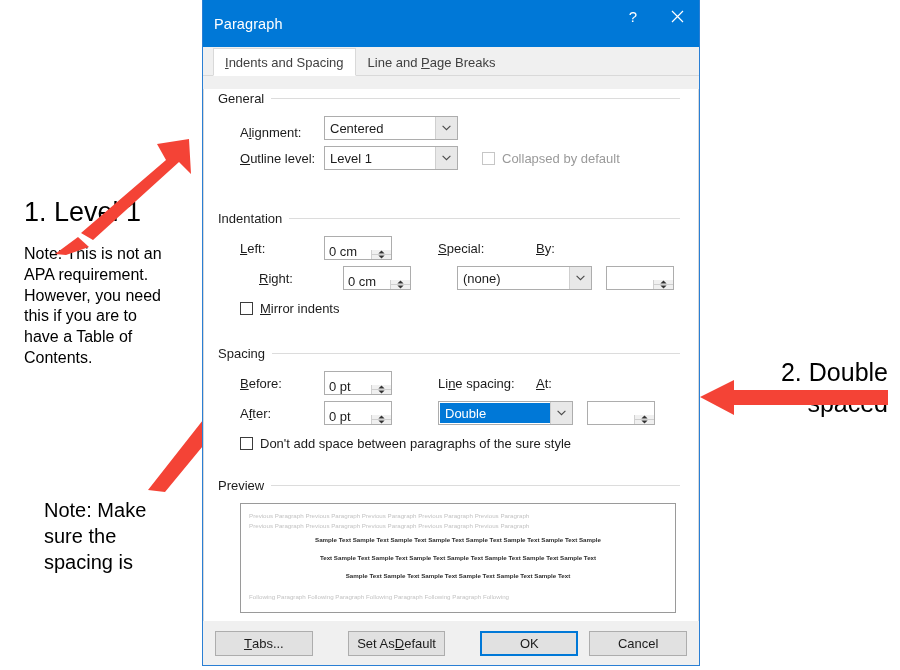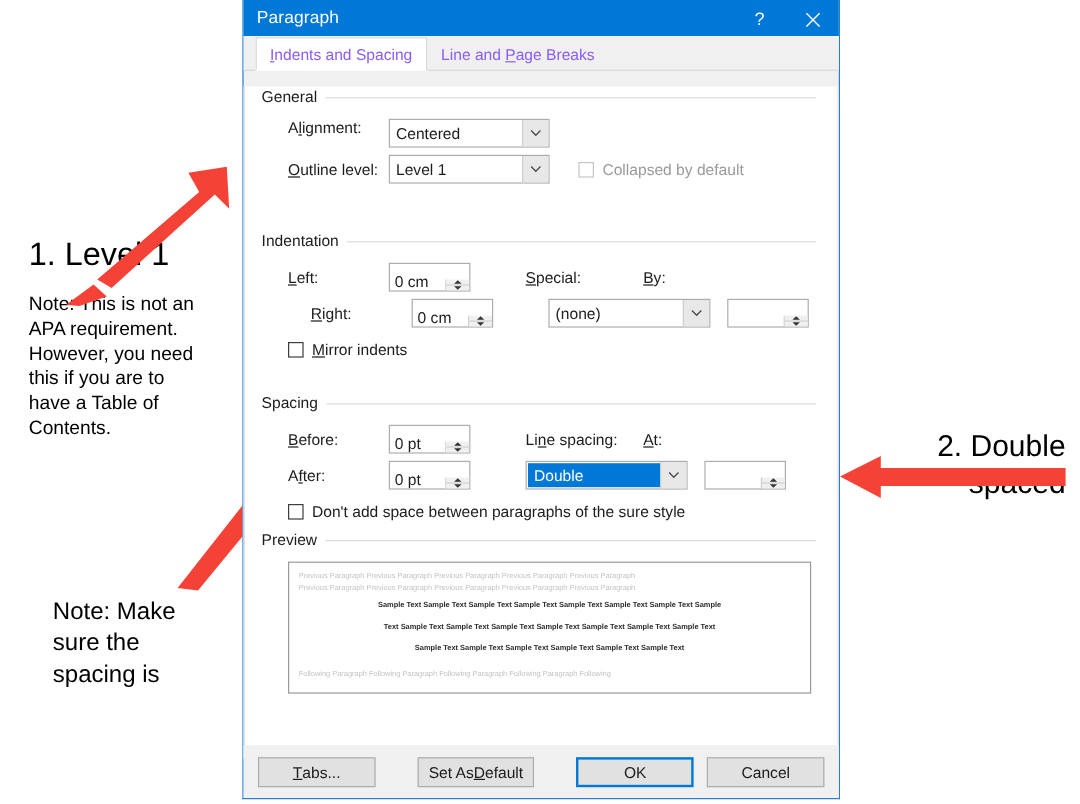--- a/index.html
+++ b/index.html
@@ -54,21 +54,21 @@
     position: absolute;
     left: 202px; top: 0px;
     width: 498px; height: 666px;
     background: #f0f0f0;
     border: 1px solid #2a7fd4;
     border-top: none;
     box-sizing: border-box;
     z-index: 5;
   }
   .titlebar {
-    height: 30px;
+    height: 47px;
     background: #0078d7;
     display: flex;
     align-items: center;
     position: relative;
   }
   .titlebar .title {
     color: #ffffff;
     font-size: 14.5px;
     margin-left: 11px;
     letter-spacing: .1px;
@@ -104,21 +104,21 @@
     position: absolute;
     left: 0; right: 0; bottom: 0;
     height: 1px;
     background: #d9d9d9;
   }
   .tab {
     height: 28px;
     line-height: 28px;
     padding: 0 11px;
     font-size: 13px;
-    color: #8b5cf6;
+    color: #404040;
     border: 1px solid transparent;
     box-sizing: border-box;
     position: relative;
     z-index: 2;
   }
   .tab.active {
     background: #ffffff;
     border-color: #d9d9d9;
     border-bottom-color: #ffffff;
   }
@@ -336,21 +336,21 @@
     <div class="tab active"><u>I</u><span>ndents and Spacing</span></div>
     <div class="tab"><span>Line and </span><u>P</u><span>age Breaks</span></div>
   </div>
 
   <div class="dialog-body">
 
     <div class="group" style="margin-top:14px;">
       <div class="group-rule"></div>
       <span class="group-title">General</span>
 
-      <div style="display:flex; align-items:flex-start; margin:9px 0 0 22px;">
+      <div style="display:flex; align-items:flex-end; margin:9px 0 0 22px;">
         <div class="field-label" style="width:84px;">A<u>l</u>ignment:</div>
         <div class="combo" style="width:134px;">
           <div class="combo-val">Centered</div>
           <div class="combo-arrow">
             <svg width="9" height="6" viewBox="0 0 9 6">
                 <path d="M0.6 0.8 L4.5 4.7 L8.4 0.8" stroke="#4a4a4a" stroke-width="1.1" fill="none"></path>
               </svg>
           </div>
         </div>
       </div>
@@ -511,21 +511,21 @@
           </div>
         </div>
       </div>
 
       <div class="cbrow" style="margin:11px 0 0 22px;">
         <div class="cbox"></div>
         <div class="cblabel">Don't add space between paragraphs of the sure style</div>
       </div>
     </div>
 
-    <div class="group" style="margin-top:7px;">
+    <div class="group" style="margin-top:25px;">
       <div class="group-rule"></div>
       <span class="group-title">Preview</span>
 
       <div class="preview-box" style="margin:9px 8px 0 22px;">
         <div class="pv-line pv-grey">Previous Paragraph Previous Paragraph Previous Paragraph Previous Paragraph Previous Paragraph</div>
         <div class="pv-line pv-grey">Previous Paragraph Previous Paragraph Previous Paragraph Previous Paragraph Previous Paragraph</div>
         <div class="pv-line pv-body">Sample Text Sample Text Sample Text Sample Text Sample Text Sample Text Sample Text Sample</div>
         <div class="pv-line pv-body">Text Sample Text Sample Text Sample Text Sample Text Sample Text Sample Text Sample Text</div>
         <div class="pv-line pv-body">Sample Text Sample Text Sample Text Sample Text Sample Text Sample Text</div>
         <div class="pv-line pv-foot">Following Paragraph Following Paragraph Following Paragraph Following Paragraph Following</div>

